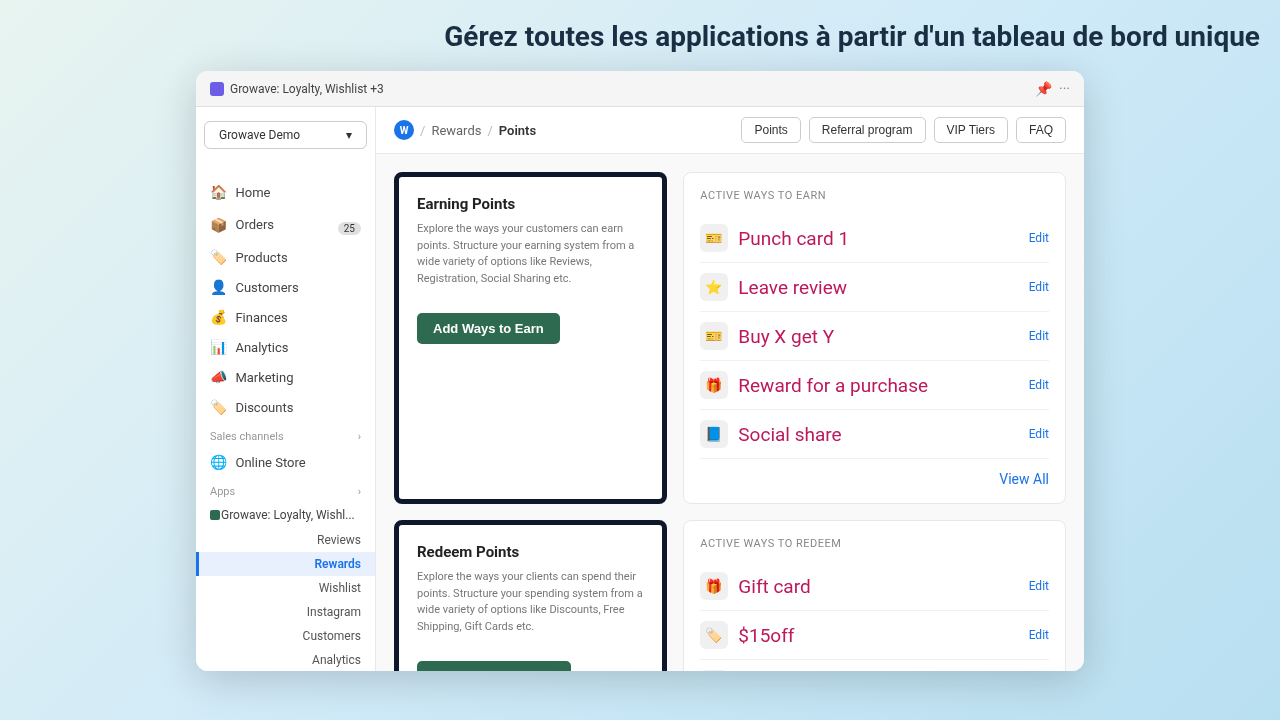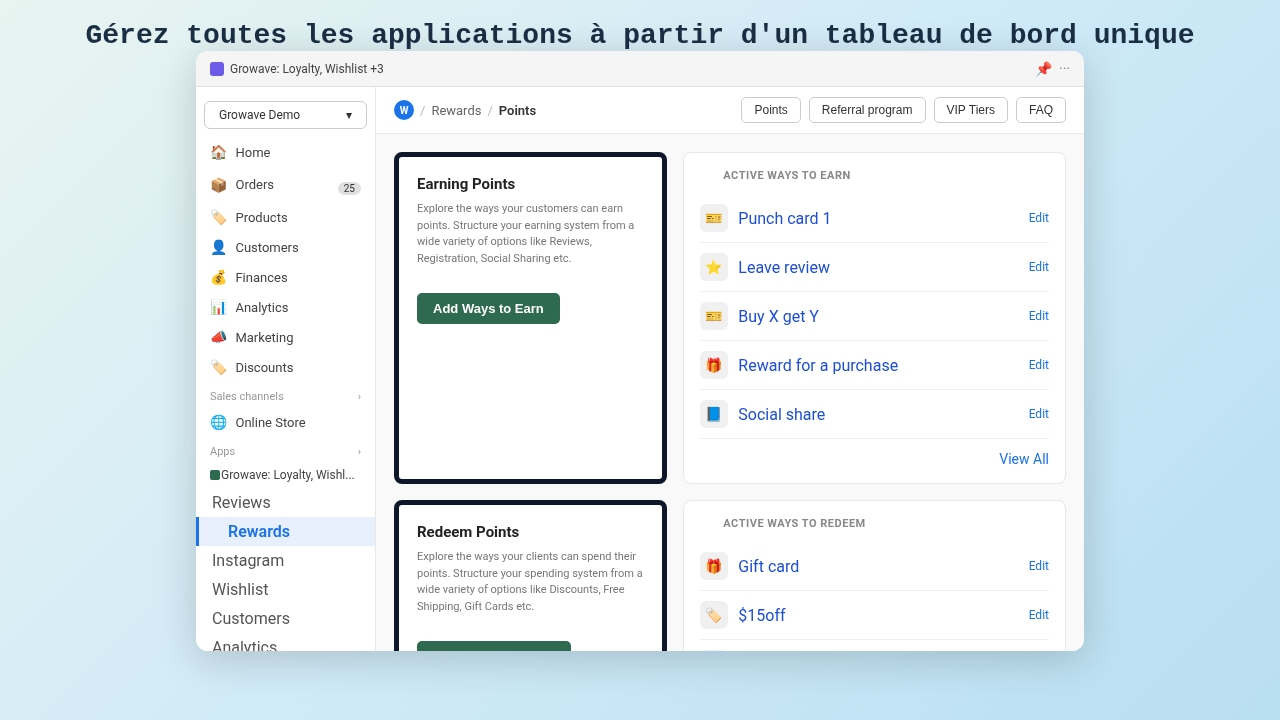--- a/index.html
+++ b/index.html
@@ -12,23 +12,23 @@
       display: flex;
       flex-direction: column;
       align-items: center;
       justify-content: flex-start;
       padding: 20px;
     }
     .page-title {
       font-size: 28px;
       font-weight: 700;
       color: #1a2e44;
-      text-align: center;
+      text-align: right;
+      margin-bottom: 18px;
       width: 100%;
-      font-family: Liberation Mono, monospace;
     }
     .browser-window {
       width: 888px;
       height: 600px;
       background: white;
       border-radius: 12px;
       box-shadow: 0 8px 40px rgba(0,0,0,0.18);
       overflow: hidden;
       display: flex;
       flex-direction: column;
@@ -79,21 +79,21 @@
       display: flex;
       flex-direction: column;
       padding: 10px 0;
       overflow-y: auto;
     }
     .sidebar-store-select {
       display: flex;
       align-items: center;
       justify-content: space-between;
       padding: 6px 14px;
-      margin: 4px 8px 8px 8px;
+      margin: 4px 8px 28px 8px;
       border: 1px solid #ccc;
       border-radius: 6px;
       font-size: 12px;
       color: #333;
       cursor: pointer;
     }
     .sidebar-nav-item {
       display: flex;
       align-items: center;
       gap: 8px;
@@ -129,23 +129,24 @@
       color: #444;
       cursor: pointer;
     }
     .sidebar-app-item .app-dot {
       width: 10px; height: 10px;
       background: #2d6a4f;
       border-radius: 2px;
     }
     .sidebar-sub-item {
       padding: 5px 14px 5px 16px;
-      font-size: 16px;
+      font-size: 12px;
       color: #555;
       cursor: pointer;
+      text-align: right;
     }
     .sidebar-sub-item.active {
       background: #e8f0fe;
       color: #1a73e8;
       font-weight: 600;
       border-left: 3px solid #1a73e8;
       padding-left: 29px;
     }
     
     .main-content {
@@ -233,26 +234,25 @@
       margin-top: 12px;
     }
     .active-ways-panel {
       background: white;
       border-radius: 8px;
       border: 1px solid #e8e8e8;
       padding: 16px;
     }
     .active-ways-title {
       font-size: 11px;
-      font-weight: 700;
+      font-weight: 400;
       text-transform: uppercase;
       color: #888;
       letter-spacing: 0.5px;
       margin-bottom: 12px;
-      margin-left: 23px;
     }
     .way-item {
       display: flex;
       align-items: center;
       padding: 10px 0;
       border-bottom: 1px solid #f0f0f0;
       gap: 10px;
     }
     .way-item:last-child { border-bottom: none; }
     .way-icon {
@@ -260,22 +260,22 @@
       background: #f0f0f0;
       border-radius: 6px;
       display: flex;
       align-items: center;
       justify-content: center;
       font-size: 14px;
       color: #555;
       flex-shrink: 0;
     }
     .way-label {
-      font-size: 16px;
-      color: #1d4ed8;
+      font-size: 19px;
+      color: #be185d;
       flex: 1;
     }
     .way-edit {
       color: #1a73e8;
       font-size: 12px;
       cursor: pointer;
     }
     .view-all {
       text-align: right;
       margin-top: 12px;
@@ -356,22 +356,22 @@
       <div class="sidebar-section-label">
         <span>Apps</span>
         <span>›</span>
       </div>
       <div class="sidebar-app-item">
         <span class="app-dot"></span>
         <span>Growave: Loyalty, Wishl...</span>
       </div>
       <div class="sidebar-sub-item">Reviews</div>
       <div class="sidebar-sub-item active">Rewards</div>
+      <div class="sidebar-sub-item">Wishlist</div>
       <div class="sidebar-sub-item">Instagram</div>
-      <div class="sidebar-sub-item">Wishlist</div>
       <div class="sidebar-sub-item">Customers</div>
       <div class="sidebar-sub-item">Analytics</div>
       <div class="sidebar-sub-item">Settings</div>
     </div>
 
     <div class="main-content">
       <div class="main-header">
         <div class="breadcrumb">
           <span class="breadcrumb-logo">W</span>
           <span class="breadcrumb-sep">/</span>

